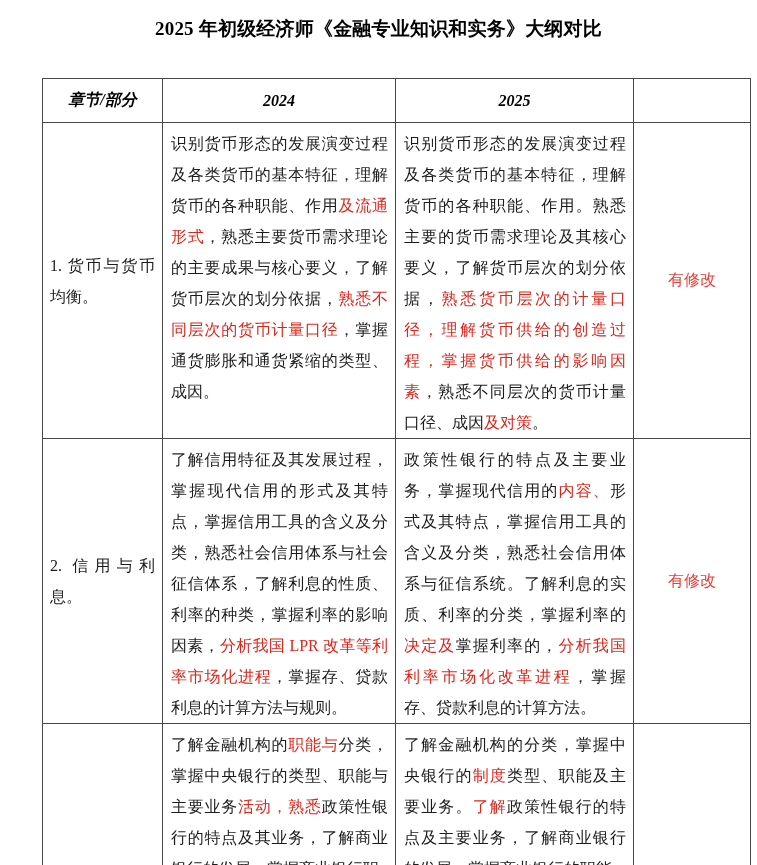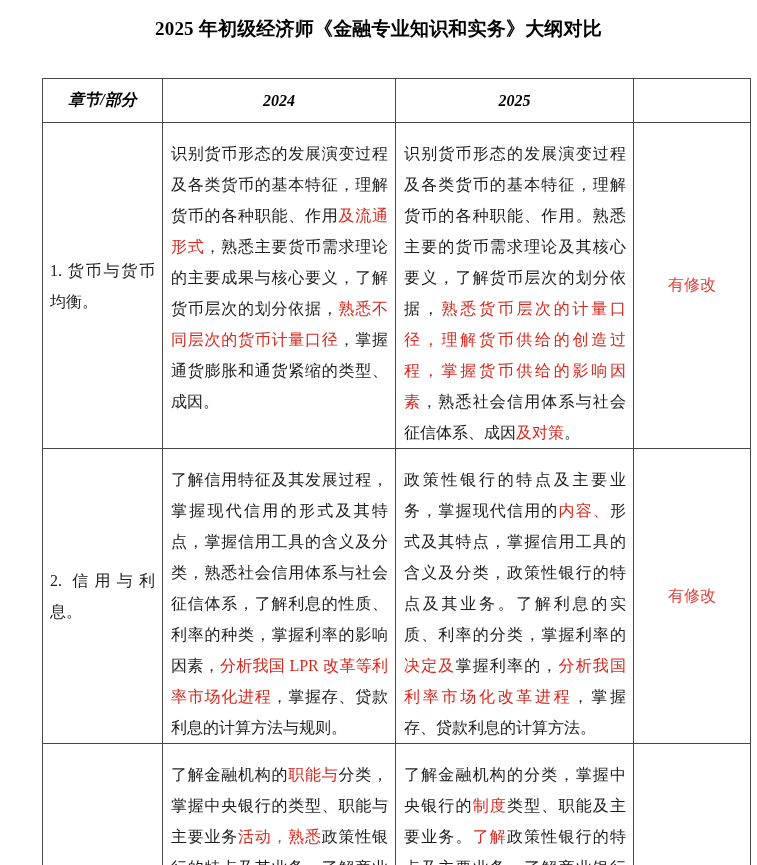--- a/index.html
+++ b/index.html
@@ -33,21 +33,21 @@
   table.cmp th{
     height:44px;font-weight:bold;text-align:center;vertical-align:middle;
     color:#000;
     font-style:italic;
   }
   td.chapter{
     vertical-align:middle;padding:0 7px;line-height:31px;
     text-align:justify;text-justify:inter-character;margin-left:17px;
   }
   td.body{
-    vertical-align:top;padding:15px 7px 0 8px;line-height:31px;
+    vertical-align:top;padding:5px 7px 0 8px;line-height:31px;
     text-align:justify;text-justify:inter-character;
   }
   td.note{
     text-align:center;vertical-align:middle;
     color:var(--note-red);
     margin-top:32px;
   }
   tr.row-0 td{height:311px;}
   tr.row-1 td{height:279px;}
   tr.row-2 td{height:420px;}
@@ -72,27 +72,27 @@
         <th>章节/部分</th>
         <th>2024</th>
         <th>2025</th>
         <th></th>
       </tr>
     </thead>
     <tbody id="rows">
         <tr class="row-0">
     <td class="chapter">1. 货币与货币均衡。</td>
     <td class="body"><span class="seg">识别货币形态的发展演变过程及各类货币的基本特征，理解货币的各种职能、作用</span><span class="seg red">及流通形式</span><span class="seg">，熟悉主要货币需求理论的主要成果与核心要义，了解货币层次的划分依据，</span><span class="seg red">熟悉不同层次的货币计量口径</span><span class="seg">，掌握通货膨胀和通货紧缩的类型、成因。</span></td>
-    <td class="body"><span class="seg">识别货币形态的发展演变过程及各类货币的基本特征，理解货币的各种职能、作用。熟悉主要的货币需求理论及其核心要义，了解货币层次的划分依据，</span><span class="seg red">熟悉货币层次的计量口径，理解货币供给的创造过程，掌握货币供给的影响因素</span><span class="seg">，熟悉社会信用体系与社会征信体系、成因</span><span class="seg red">及对策</span><span class="seg">。</span></td>
+    <td class="body"><span class="seg">识别货币形态的发展演变过程及各类货币的基本特征，理解货币的各种职能、作用。熟悉主要的货币需求理论及其核心要义，了解货币层次的划分依据，</span><span class="seg red">熟悉货币层次的计量口径，理解货币供给的创造过程，掌握货币供给的影响因素</span><span class="seg">，熟悉不同层次的货币计量口径、成因</span><span class="seg red">及对策</span><span class="seg">。</span></td>
     <td class="note">有修改</td>
   </tr>
         <tr class="row-1">
     <td class="chapter">2. 信用与利息。</td>
     <td class="body"><span class="seg">了解信用特征及其发展过程，掌握现代信用的形式及其特点，掌握信用工具的含义及分类，熟悉社会信用体系与社会征信体系，了解利息的性质、利率的种类，掌握利率的影响因素，</span><span class="seg red">分析我国 LPR 改革等利率市场化进程</span><span class="seg">，掌握存、贷款利息的计算方法与规则。</span></td>
-    <td class="body"><span class="seg">政策性银行的特点及主要业务，掌握现代信用的</span><span class="seg red">内容、</span><span class="seg">形式及其特点，掌握信用工具的含义及分类，政策性银行的特点及其业务。了解利息的实质、利率的分类，掌握利率的</span><span class="seg red">决定及</span><span class="seg">掌握利率的，</span><span class="seg red">分析我国利率市场化改革进程</span><span class="seg">，掌握存、贷款利息的计算方法。</span></td>
+    <td class="body"><span class="seg">政策性银行的特点及主要业务，掌握现代信用的</span><span class="seg red">内容、</span><span class="seg">形式及其特点，掌握信用工具的含义及分类，熟悉社会信用体系与征信系统。了解利息的实质、利率的分类，掌握利率的</span><span class="seg red">决定及</span><span class="seg">掌握利率的，</span><span class="seg red">分析我国利率市场化改革进程</span><span class="seg">，掌握存、贷款利息的计算方法。</span></td>
     <td class="note">有修改</td>
   </tr>
         <tr class="row-2">
     <td class="chapter"></td>
     <td class="body"><span class="seg">了解金融机构的</span><span class="seg red">职能与</span><span class="seg">分类，掌握中央银行的类型、职能与主要业务</span><span class="seg red">活动，熟悉</span><span class="seg">政策性银行的特点及其业务，了解商业银行的发展，掌握商业银行职</span></td>
     <td class="body"><span class="seg">了解金融机构的分类，掌握中央银行的</span><span class="seg red">制度</span><span class="seg">类型、职能及主要业务。</span><span class="seg red">了解</span><span class="seg">政策性银行的特点及主要业务，了解商业银行的发展，掌握商业银行的职能</span></td>
     <td class="note"></td>
   </tr>
       </tbody>
   </table>

